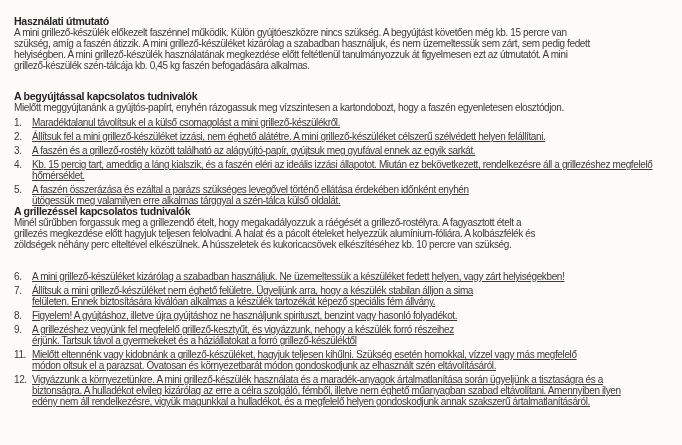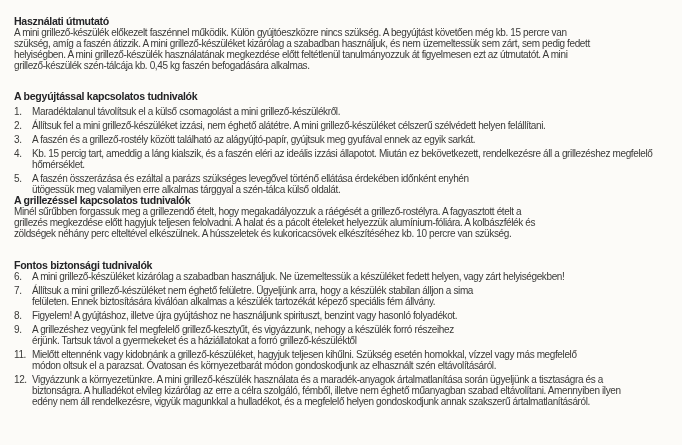--- a/index.html
+++ b/index.html
@@ -39,37 +39,39 @@
     align-items:flex-start;
   }
   .li + .li{margin-top:3px;}
   .li .num{
     flex:0 0 18px;
     width:18px;
   }
   .li .txt{
     flex:1;
     white-space:pre-line;
+    text-decoration:underline;
   }
 </style>
 </head>
 <body>
 
 <div class="page">
 
   <section class="sec-usage">
     <h2>Használati útmutató</h2>
     <p class="body">A mini grillező-készülék előkezelt faszénnel működik. Külön gyújtóeszközre nincs szükség. A begyújtást követően még kb. 15 percre van
 szükség, amíg a faszén átizzik. A mini grillező-készüléket kizárólag a szabadban használjuk, és nem üzemeltessük sem zárt, sem pedig fedett
 helyiségben. A mini grillező-készülék használatának megkezdése előtt feltétlenül tanulmányozzuk át figyelmesen ezt az útmutatót. A mini
 grillező-készülék szén-tálcája kb. 0,45 kg faszén befogadására alkalmas.</p>
   </section>
 
   <section class="sec-ignition">
     <h2>A begyújtással kapcsolatos tudnivalók</h2>
+    <p class="body">Mielőtt meggyújtanánk a gyújtós-papírt, enyhén rázogassuk meg vízszintesen a kartondobozt, hogy a faszén egyenletesen elosztódjon.</p>
     <div class="list">
       <div class="li">
         <span class="num">1.</span>
         <span class="txt">Maradéktalanul távolítsuk el a külső csomagolást a mini grillező-készülékről.</span>
       </div>
       <div class="li">
         <span class="num">2.</span>
         <span class="txt">Állítsuk fel a mini grillező-készüléket izzási, nem éghető alátétre. A mini grillező-készüléket célszerű szélvédett helyen felállítani.</span>
       </div>
       <div class="li">
@@ -90,21 +92,20 @@
   </section>
 
   <section class="sec-grilling">
     <h2>A grillezéssel kapcsolatos tudnivalók</h2>
     <p class="body">Minél sűrűbben forgassuk meg a grillezendő ételt, hogy megakadályozzuk a ráégését a grillező-rostélyra. A fagyasztott ételt a
 grillezés megkezdése előtt hagyjuk teljesen felolvadni. A halat és a pácolt ételeket helyezzük alumínium-fóliára. A kolbászfélék és
 zöldségek néhány perc elteltével elkészülnek. A hússzeletek és kukoricacsövek elkészítéséhez kb. 10 percre van szükség.</p>
   </section>
 
   <section class="sec-safety">
-    <h2>Fontos biztonsági tudnivalók</h2>
     <div class="list flush">
       <div class="li">
         <span class="num">6.</span>
         <span class="txt">A mini grillező-készüléket kizárólag a szabadban használjuk. Ne üzemeltessük a készüléket fedett helyen, vagy zárt helyiségekben!</span>
       </div>
       <div class="li">
         <span class="num">7.</span>
         <span class="txt">Állítsuk a mini grillező-készüléket nem éghető felületre. Ügyeljünk arra, hogy a készülék stabilan álljon a sima
 felületen. Ennek biztosítására kiválóan alkalmas a készülék tartozékát képező speciális fém állvány.</span>
       </div>

